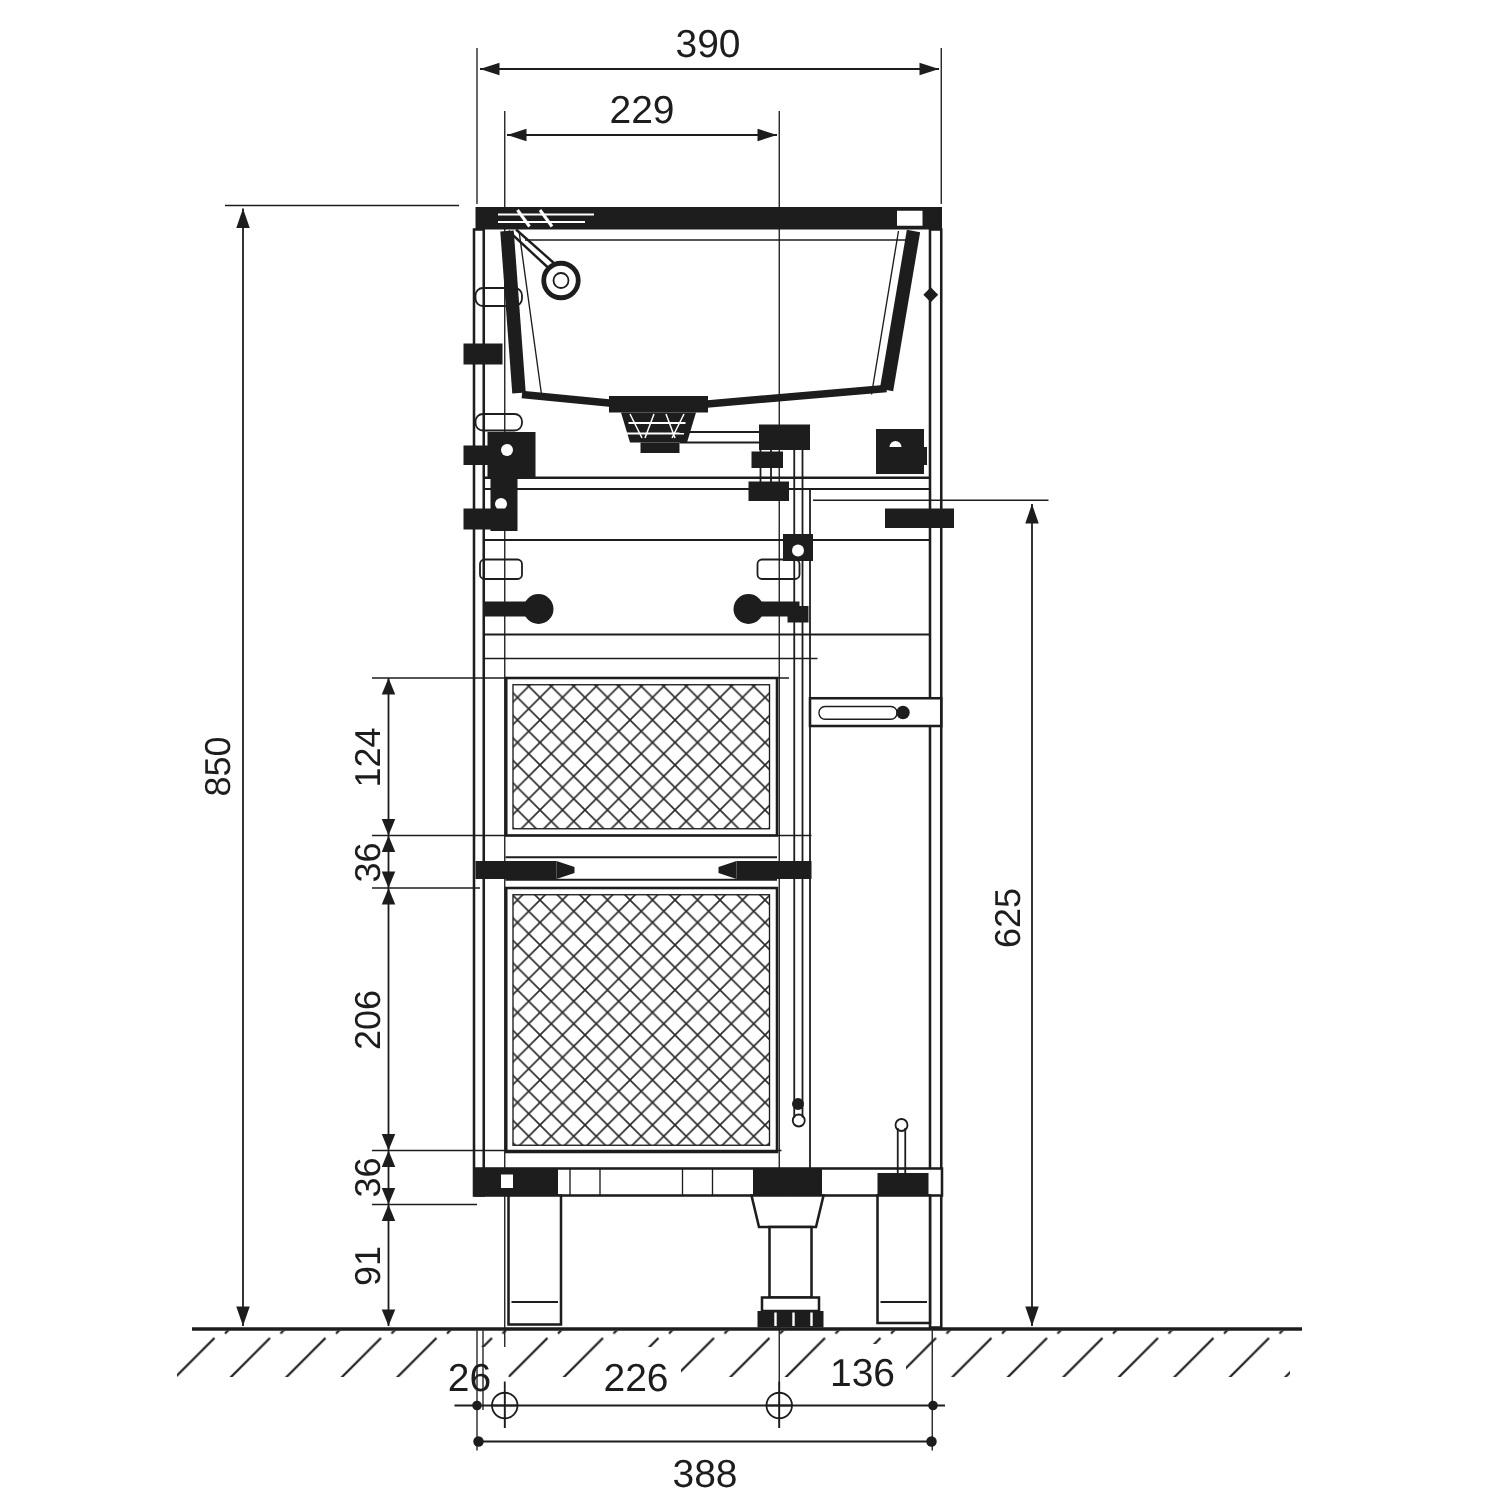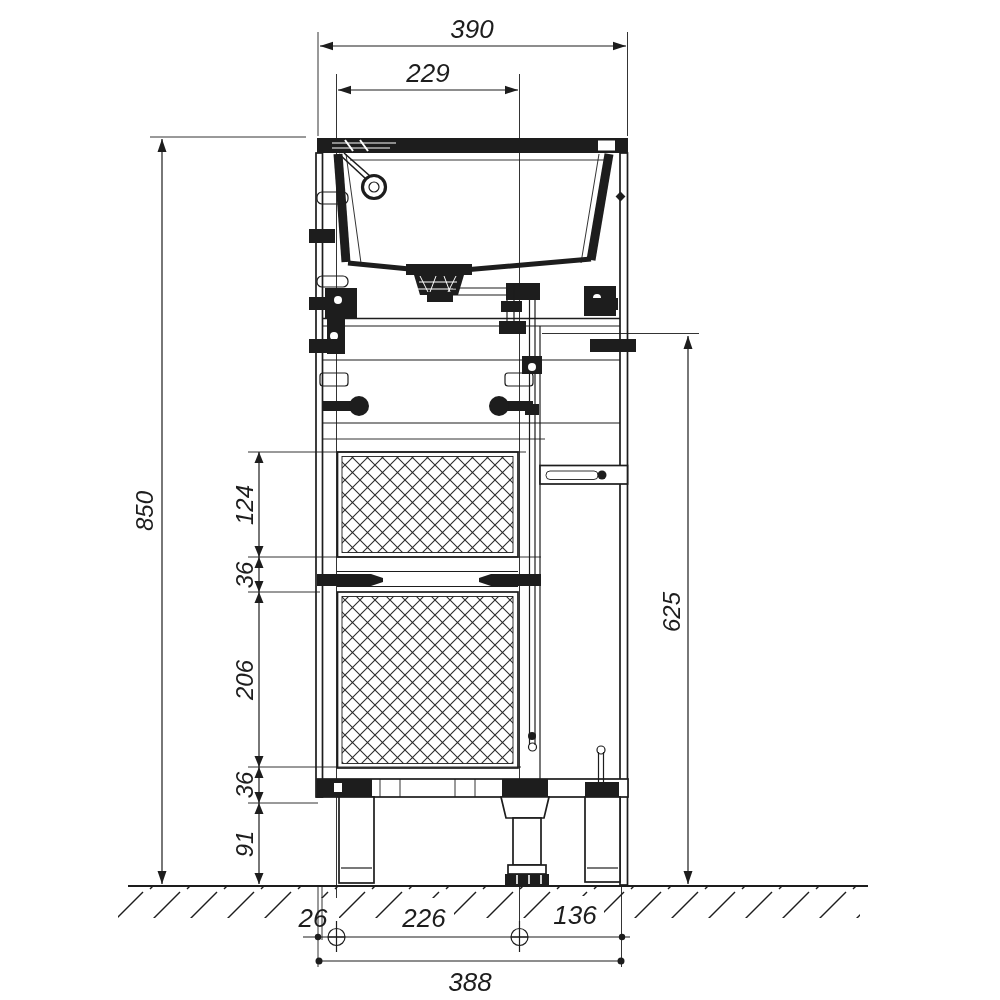--- a/index.html
+++ b/index.html
@@ -1,16 +1,16 @@
 <!DOCTYPE html>
 <html><head>
 <meta charset="utf-8">
 <style>
   html,body{margin:0;padding:0;background:#fff;}
-  .stage{width:888px;height:1000px;position:relative;background:#3b82f6;overflow:hidden;font-style:italic;}
+  .stage{width:888px;height:1000px;position:relative;background:#3b82f6;overflow:hidden;}
   svg{display:block;}
   .ln{stroke:#1d1d1d;fill:none;}
   .w09{stroke-width:0.9;} .w12{stroke-width:1.2;} .w16{stroke-width:1.6;} .w22{stroke-width:2.2;}
   .ink{fill:#1d1d1d;stroke:none;}
   .wht{fill:#ffffff;}
   .panel{fill:#ffffff;stroke:#1d1d1d;stroke-width:1.7;}
   text{font-family:"Liberation Sans", sans-serif;fill:#1d1d1d;}
   .dim{font-size:26px;text-anchor:middle;}
   .dimr{font-size:24px;text-anchor:middle;}
 </style>

